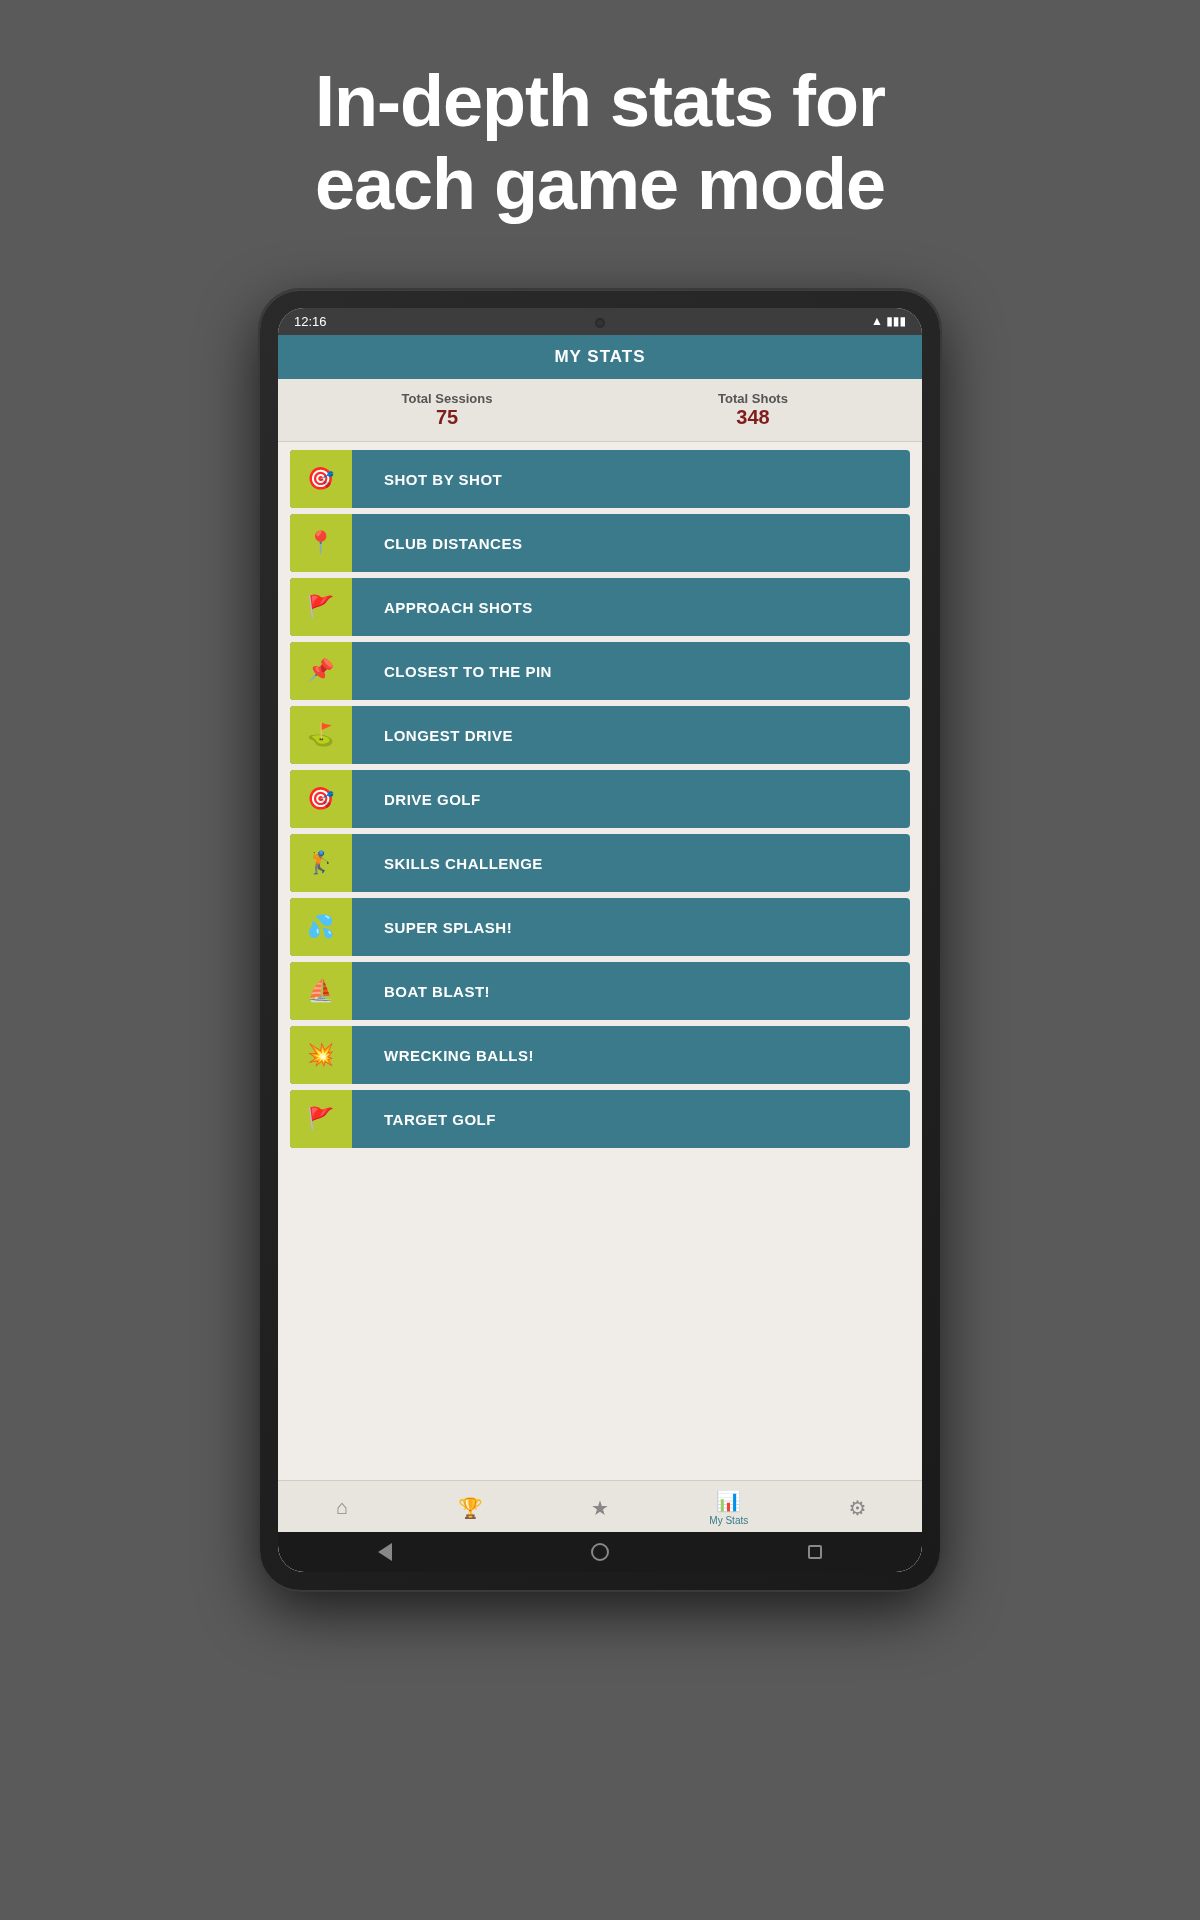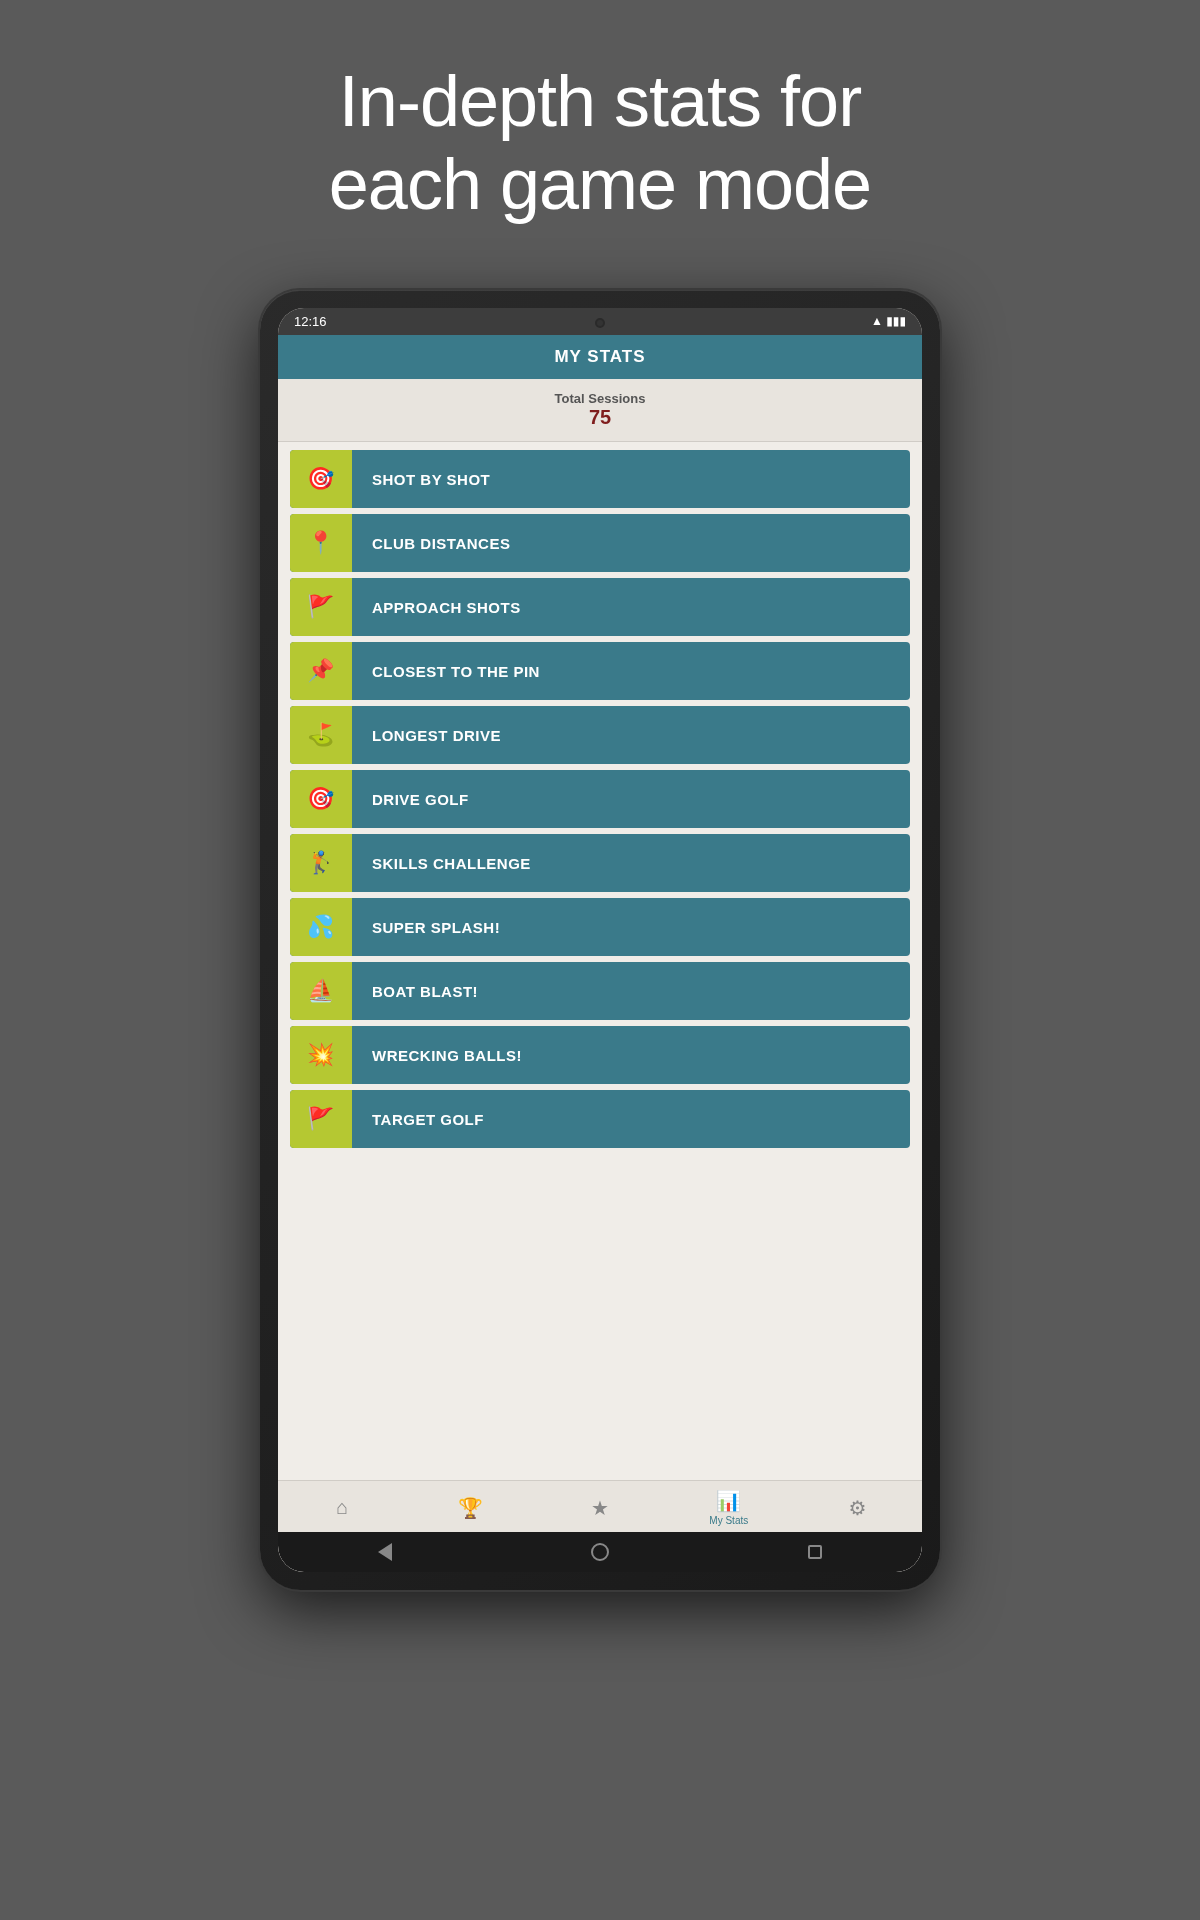--- a/index.html
+++ b/index.html
@@ -10,21 +10,21 @@
       background-color: #5a5a5a;
       font-family: Arial, sans-serif;
       overflow: hidden;
       position: relative;
     }
 
     .page-title {
       text-align: center;
       color: #ffffff;
       font-size: 72px;
-      font-weight: 400;
+      font-weight: 700;
       line-height: 1.15;
       padding: 60px 80px 40px;
       letter-spacing: -1px;
     }
 
     .tablet-wrapper {
       position: absolute;
       top: 290px;
       left: 50%;
       transform: translateX(-50%);
@@ -155,21 +155,21 @@
       justify-content: center;
       flex-shrink: 0;
       font-size: 22px;
       position: relative;
     }
 
     .mode-label {
       color: white;
       font-size: 15px;
       font-weight: 900;
-      padding-left: 20px;
+      padding-left: 32px;
       letter-spacing: 0.5px;
     }
 
     
     .bottom-nav {
       background: #e8e4de;
       display: flex;
       justify-content: space-around;
       align-items: center;
       padding: 8px 0 6px;
@@ -265,20 +265,24 @@
 
         <div class="app-bar">
           <span>MY STATS</span>
         </div>
 
         <div class="stats-summary">
           <div class="stat-item">
             <div class="stat-label">Total Sessions</div>
             <div class="stat-value">75</div>
           </div>
+          <div class="stat-item">
+            <div class="stat-label">Total Shots</div>
+            <div class="stat-value">348</div>
+          </div>
         </div>
 
         <div class="modes-list" id="modes-list">
 
         <div class="mode-item">
               <div class="mode-icon">🎯</div>
               <div class="mode-label">SHOT BY SHOT</div>
             </div>
             <div class="mode-item">
               <div class="mode-icon">📍</div>

